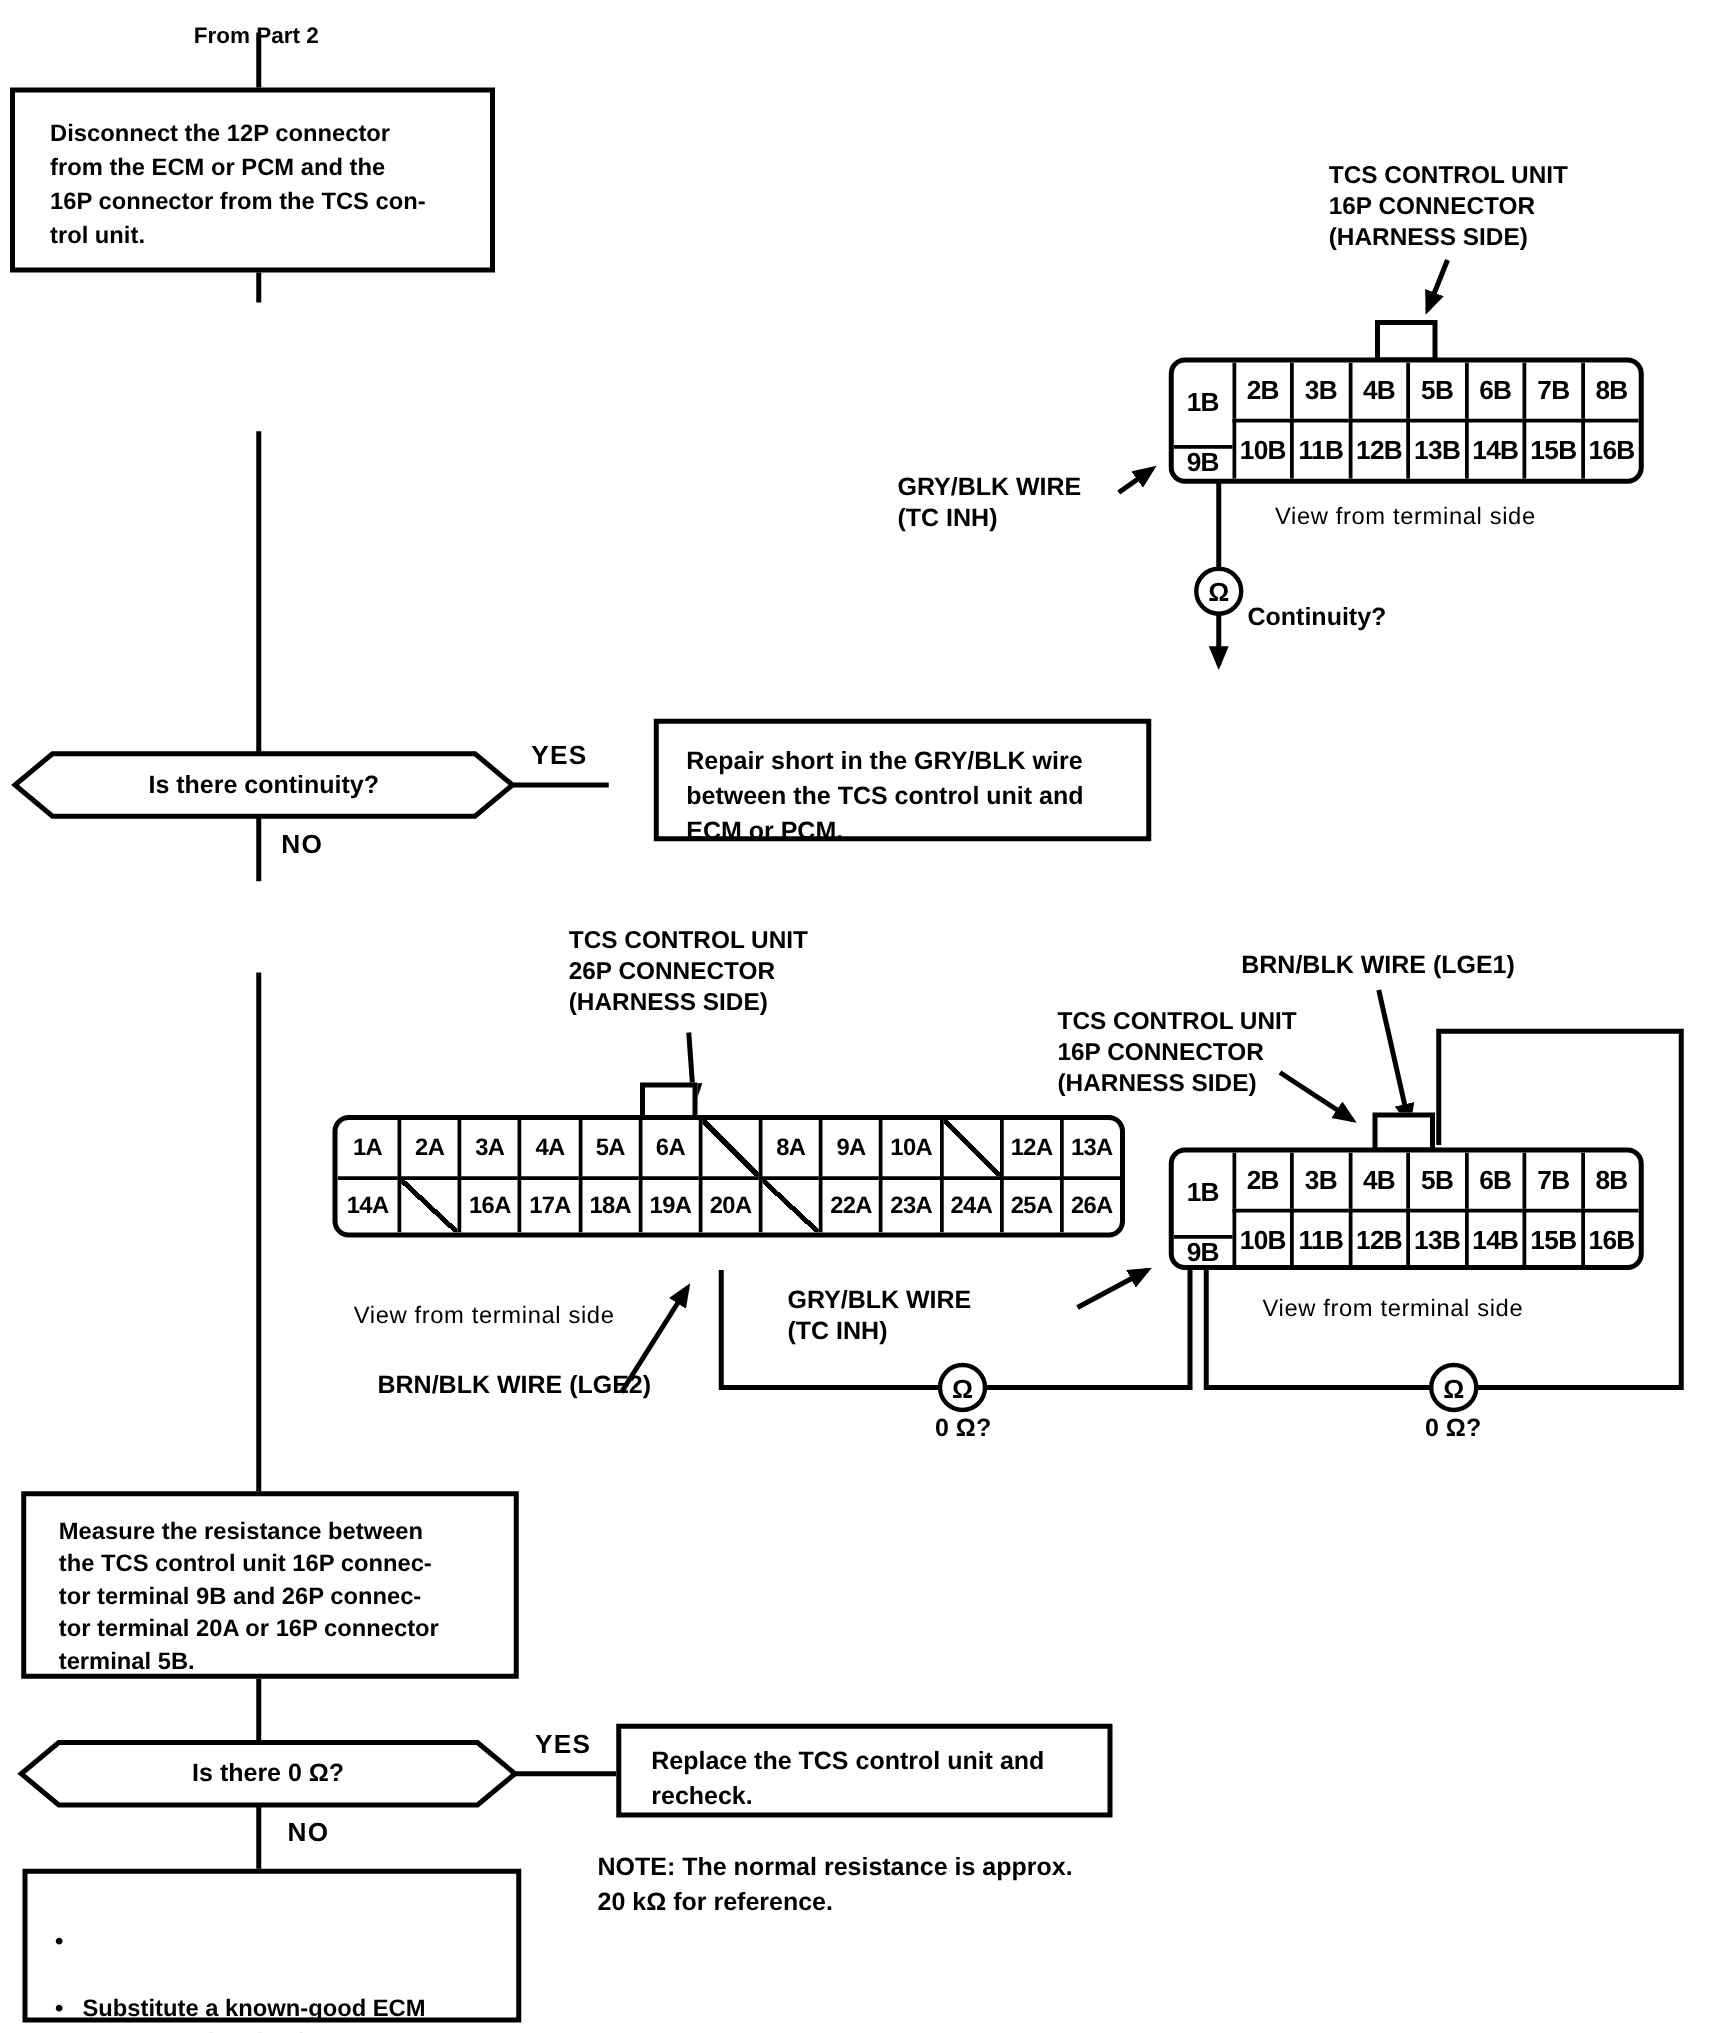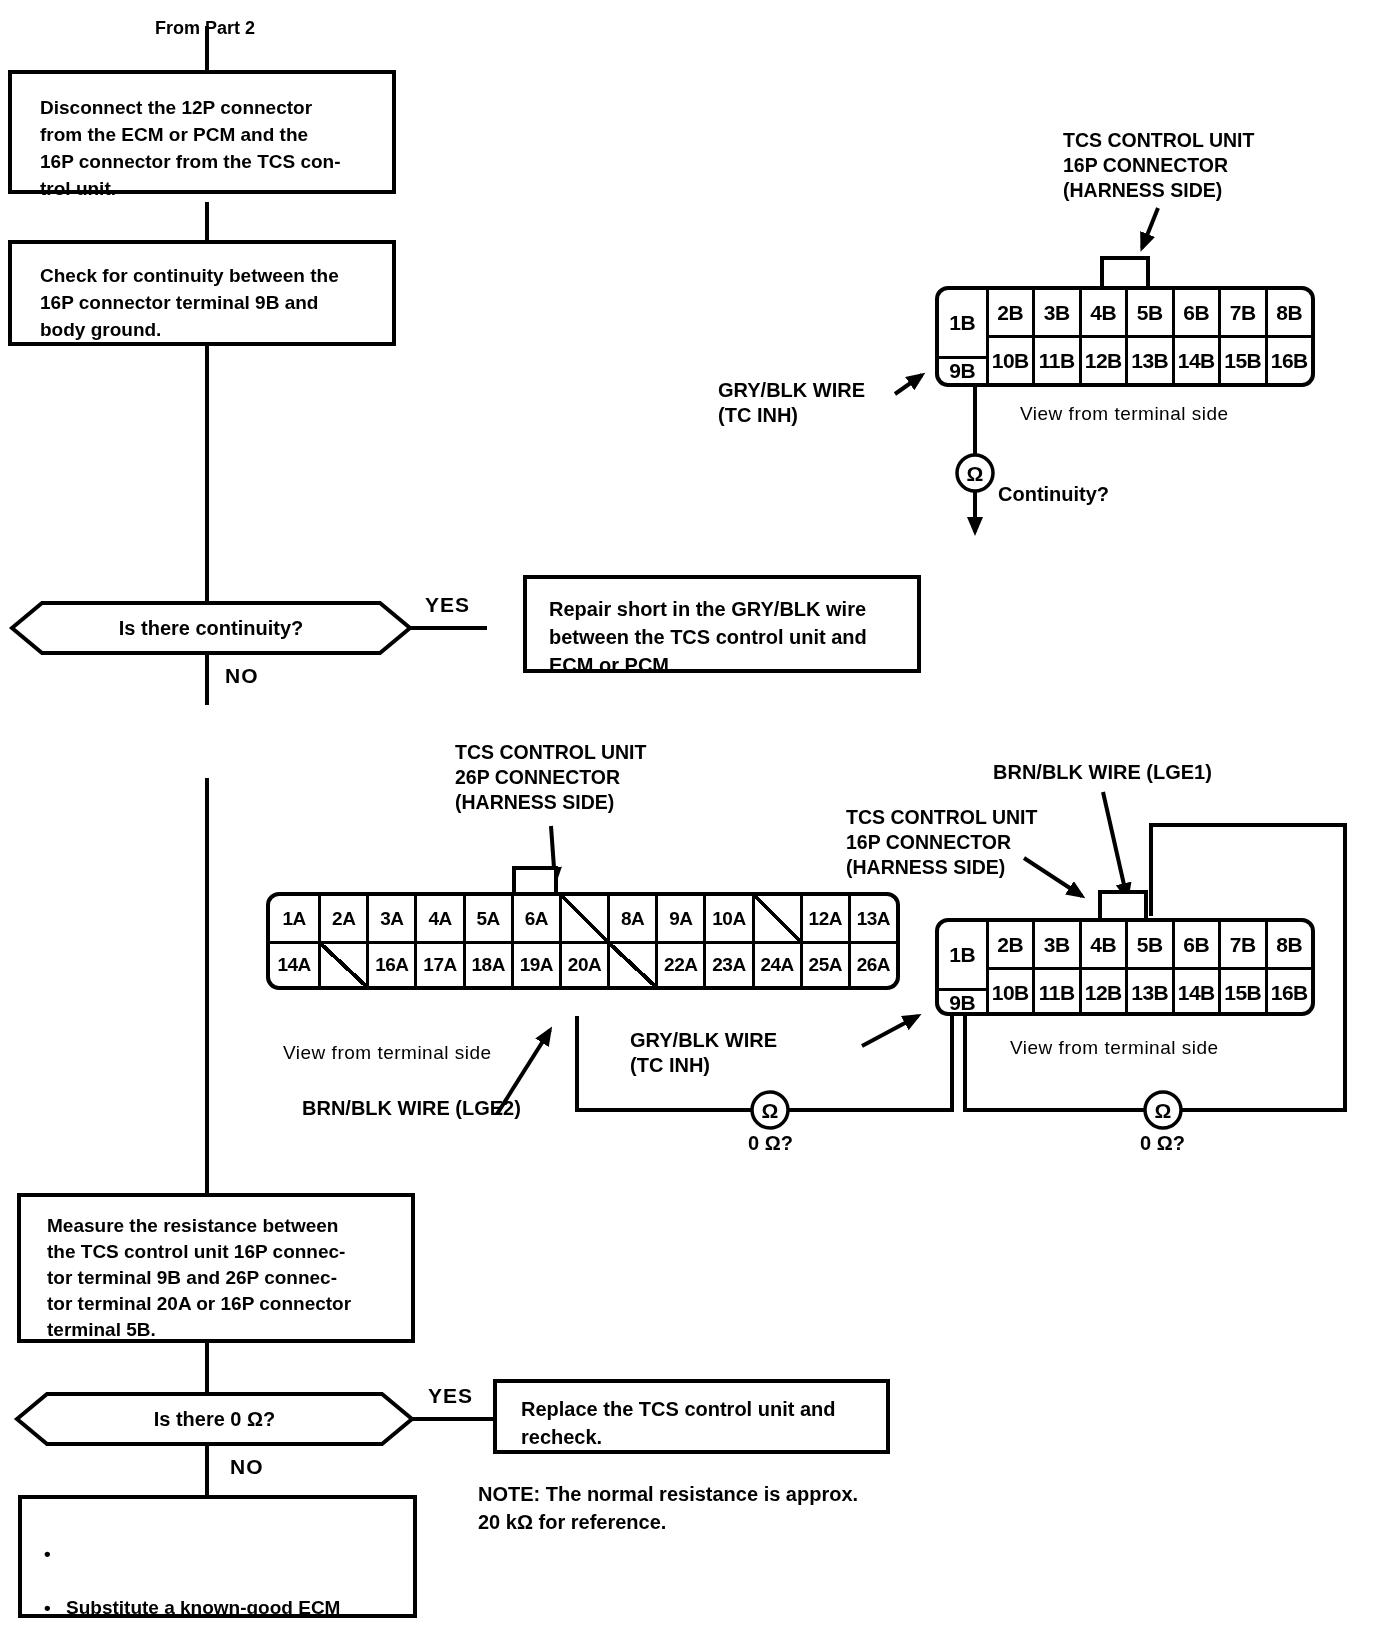--- a/index.html
+++ b/index.html
@@ -83,28 +83,25 @@
       <text x="770" y="1118" text-anchor="middle" font-size="21" font-weight="700" fill="#000">Ω</text>
     </g>
     <g>
       <circle cx="1163" cy="1110" r="18" fill="#fff" stroke="#000" stroke-width="3.5"></circle>
       <text x="1163" y="1118" text-anchor="middle" font-size="21" font-weight="700" fill="#000">Ω</text>
     </g>
   </svg>
 
   <div class="abs" style="left:155px;top:18px;z-index:3;font-size:18px;font-weight:600;">From Part 2</div>
 
-  <div class="pbox" style="left:8px;top:70px;width:388px;height:124px;padding:20px 8px 0 28px;">Disconnect the 12P connector
+  <div class="pbox" style="left:8px;top:70px;width:388px;height:148px;padding:20px 8px 0 28px;">Disconnect the 12P connector
 from the ECM or PCM and the
 16P connector from the TCS con-
 trol unit.</div>
 
-  <div class="pbox" style="left:8px;top:240px;width:388px;height:106px;padding:18px 8px 0 28px;">Check for continuity between the
-16P connector terminal 9B and
-body ground.</div>
 
   <div class="hex-text" style="left:12px;top:603px;width:398px;height:50px;">Is there continuity?</div>
   <div class="branch" style="left:425px;top:593px;">YES</div>
   <div class="branch" style="left:225px;top:664px;">NO</div>
 
   <div class="pbox" style="left:487px;top:575px;width:398px;height:98px;padding:16px 8px 0 22px;font-size:20px;line-height:28px;margin-left:36px;">Repair short in the GRY/BLK wire
 between the TCS control unit and
 ECM or PCM.</div>
 
 

